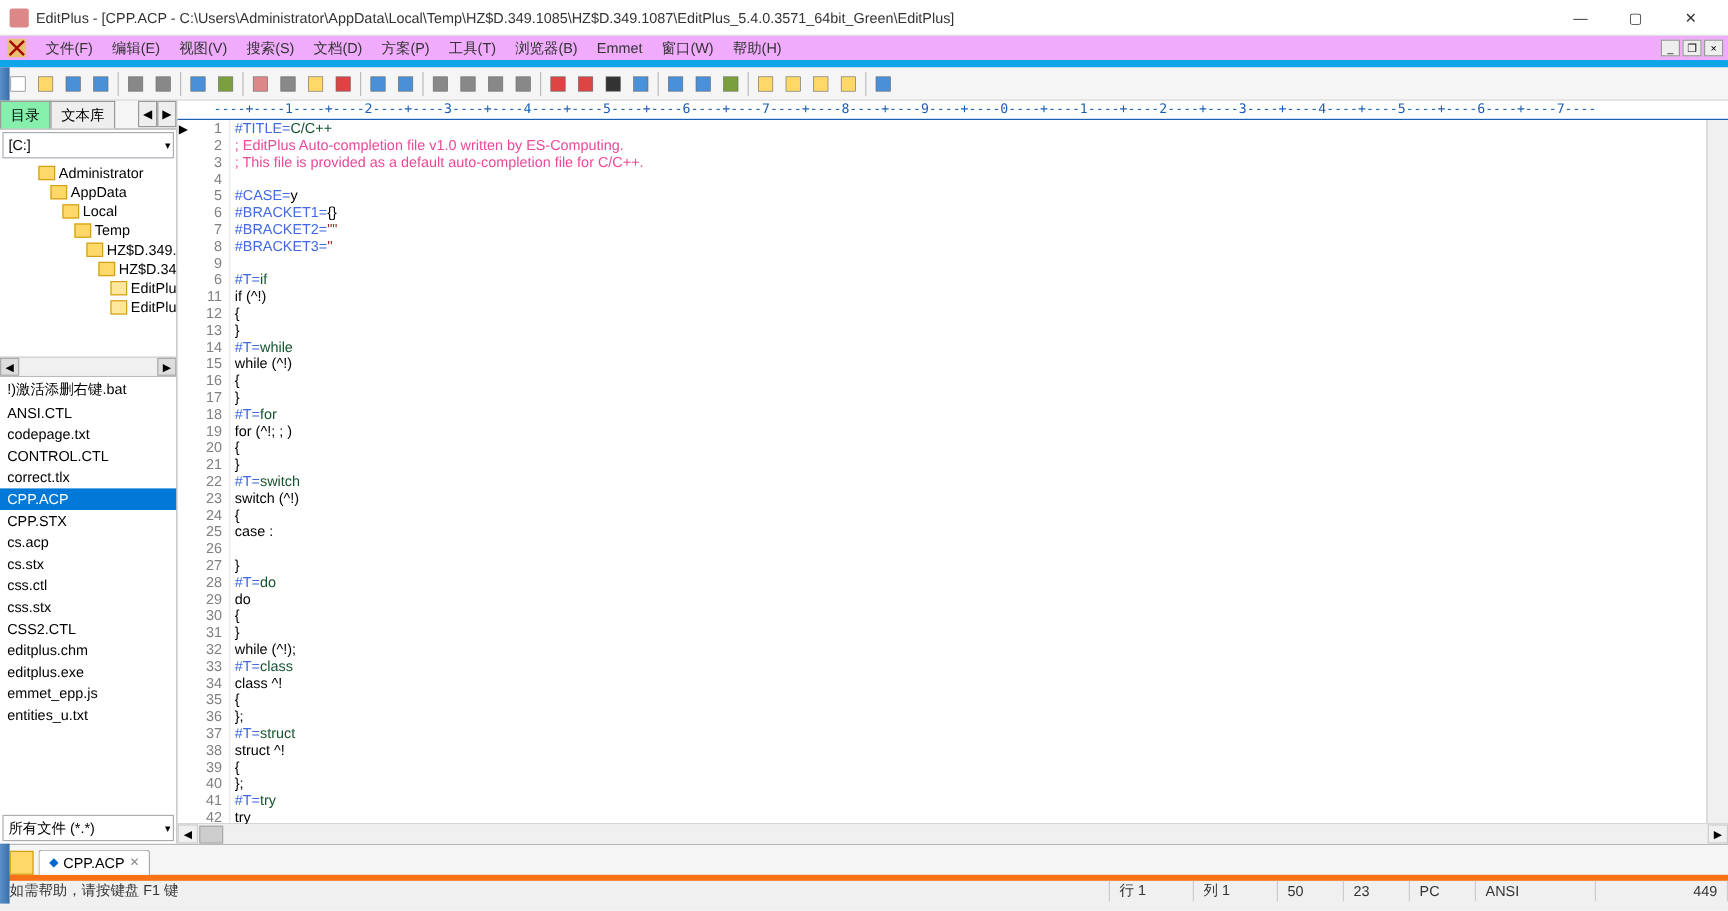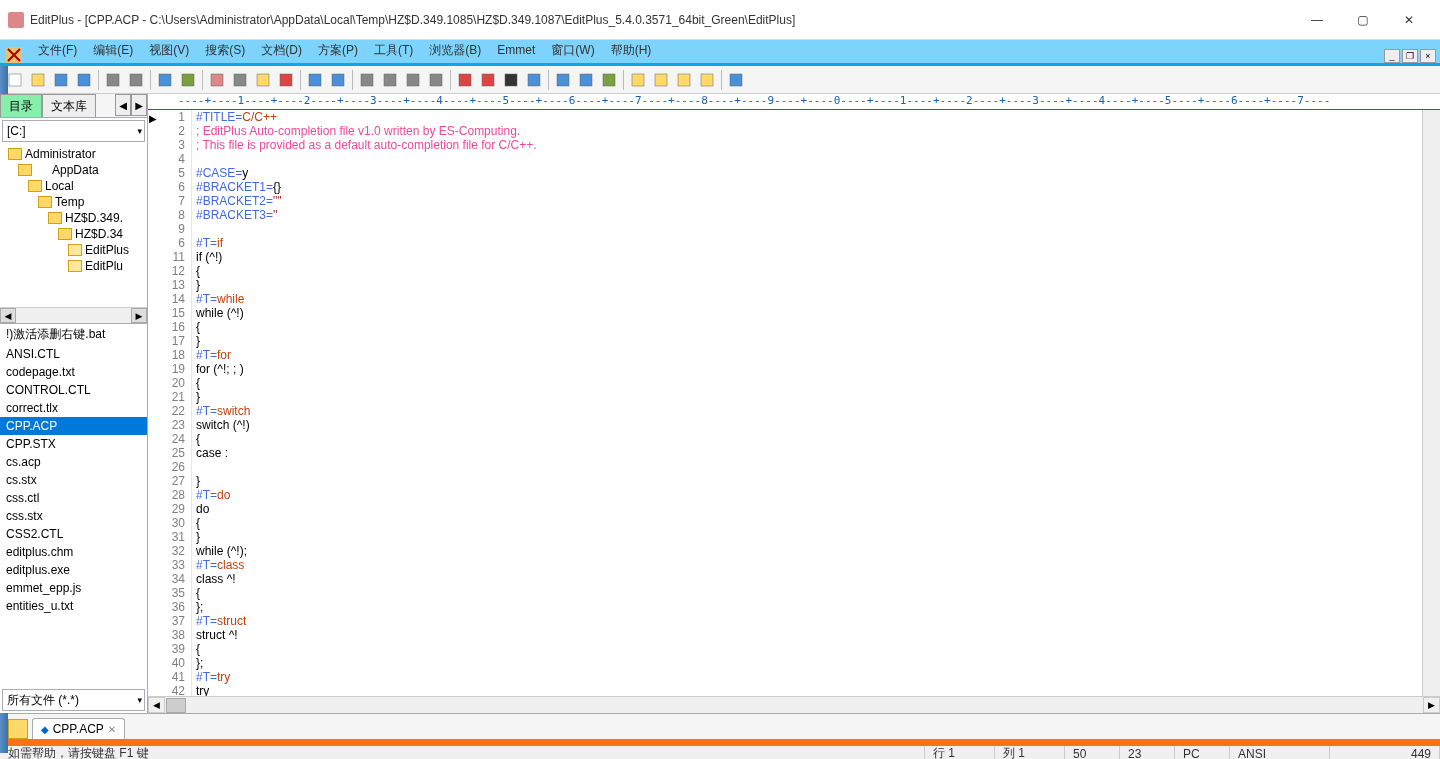--- a/index.html
+++ b/index.html
@@ -1,68 +1,68 @@
 <!DOCTYPE html>
 <html><head>
 <meta charset="utf-8">
 <style>
 * { margin:0; padding:0; box-sizing:border-box; font-family:"Microsoft YaHei","Segoe UI",sans-serif; font-size:12px; }
 body { background:#f0f0f0; width:1440px; height:759px; overflow:hidden; position:relative; }
-.titlebar { height:40px; background:#fff; display:flex; align-items:center; padding:0 8px; border-bottom:1px solid #ddd; }
+.titlebar { height:30px; background:#fff; display:flex; align-items:center; padding:0 8px; border-bottom:1px solid #ddd; }
 .titlebar .icon { width:16px; height:16px; margin-right:6px; background:#d88; border-radius:2px; }
 .titlebar .title { flex:1; color:#333; }
 .titlebar .winbtns { display:flex; gap:0; }
 .titlebar .winbtn { width:46px; height:30px; display:flex; align-items:center; justify-content:center; color:#333; cursor:pointer; }
-.menubar { height:26px; background:#7dd3fc; display:flex; align-items:flex-end; padding:0 6px; border-bottom:3px solid #0ea5e9; position:relative; }
+.menubar { height:26px; background:#f0abfc; display:flex; align-items:center; padding:0 6px; border-bottom:6px solid #0ea5e9; position:relative; }
 .menubar .appicon { width:16px; height:16px; margin-right:8px; }
 .menubar .menuitem { padding:0 8px; height:26px; display:flex; align-items:center; cursor:pointer; color:#333; }
 .menubar .mdi-controls { position:absolute; right:4px; display:flex; gap:2px; }
 .menubar .mdi-btn { width:16px; height:14px; border:1px solid #999; background:#eee; font-size:9px; display:flex; align-items:center; justify-content:center; cursor:pointer; }
 .toolbar { height:28px; background:#f5f5f5; display:flex; align-items:center; padding:0 4px; border-bottom:1px solid #ccc; gap:1px; }
 .toolbar .tbtn { width:22px; height:22px; display:flex; align-items:center; justify-content:center; cursor:pointer; border:1px solid transparent; position:relative; }
 .toolbar .sep { width:1px; height:20px; background:#bbb; margin:0 2px; }
 .main { display:flex; height:619px; }
 .sidebar { width:148px; background:#fff; border-right:1px solid #aaa; display:flex; flex-direction:column; position:relative; }
 .side-tabs { height:24px; display:flex; border-bottom:1px solid #aaa; background:#f5f5f5; }
 .side-tab { padding:0 8px; display:flex; align-items:center; border:1px solid #999; border-bottom:none; background:#eee; cursor:pointer; font-size:12px; }
 .side-tab.active { background:#86efac; }
 .side-nav { display:flex; margin-left:auto; }
 .side-nav .nav { width:16px; height:22px; display:flex; align-items:center; justify-content:center; cursor:pointer; font-size:10px; background:#eee; border:1px solid #999;}
 .drive-combo { height:22px; margin:2px; border:1px solid #abadb3; background:#fff; display:flex; align-items:center; padding:0 4px; position:relative; cursor:pointer;}
 .drive-combo .arrow { position:absolute; right:2px; font-size:9px; }
 .tree { flex:0 0 180px; overflow:auto; border-bottom:1px solid #aaa; padding:2px 0; position:relative;}
-.tree-item { display:flex; align-items:center; padding:1px 2px; cursor:pointer; white-space:nowrap; }
+.tree-item { display:flex; align-items:center; padding:1px 2px; cursor:pointer; white-space:nowrap;margin-left:24px; }
 .folder-ico { width:14px; height:12px; background:#ffd868; border:1px solid #d4a017; margin-right:3px; flex-shrink:0; }
 .tree .hscroll { position:absolute; bottom:0; left:0; right:0; height:16px; background:#f0f0f0; border-top:1px solid #ccc; display:flex;}
 .tree .hscroll .sbtn{width:16px;background:#ddd;border:1px solid #aaa;display:flex;align-items:center;justify-content:center;font-size:9px;cursor:pointer;}
 .tree .hscroll .track{flex:1;}
 .filelist { flex:1; overflow:auto; }
 .file-item { padding:2px 6px; cursor:pointer; white-space:nowrap; overflow:hidden; }
 .file-item.selected { background:#0078d7; color:#fff; }
 .filter { height:22px; margin:2px; border:1px solid #abadb3; background:#fff; display:flex; align-items:center; padding:0 4px; position:relative; cursor:pointer;}
 .filter .arrow { position:absolute; right:2px; font-size:9px; }
 .editor { flex:1; display:flex; flex-direction:column; background:#fff; position:relative;}
 .ruler { height:16px; background:#fff; border-bottom:1px solid #1a5fb4; font-family:"Consolas",monospace; font-size:11px; color:#1a5fb4; white-space:pre; overflow:hidden; padding-left:30px; letter-spacing:0;}
 .code-area { flex:1; display:flex; overflow:hidden; font-family:"Consolas","Courier New",monospace; font-size:12px; line-height:14px;}
 .gutter { width:32px; background:#fff; color:#808080; text-align:right; padding-right:6px; user-select:none; border-right:1px solid #e8e8e8;}
 .code { flex:1; white-space:pre; color:#000; padding-left:4px; overflow:auto;}
 .code .dir { color:#4169e1;margin-top:30px; }
-.code .kw { color:#c2410c; }
+.code .kw { color:#14532d; }
 .code .cmt { color:#ec4899; }
 .code .str { color:#a52a2a; }
 .vsb { width:18px; background:#f0f0f0; border-left:1px solid #ccc;}
 .hsb-row { height:17px; display:flex; border-top:1px solid #ccc;}
 .hsb-row .hsbtn { width:17px;background:#f0f0f0;border:1px solid #ccc;display:flex;align-items:center;justify-content:center;font-size:9px;cursor:pointer;}
 .hsb-row .hstrack{flex:1;background:#f0f0f0;}
 .hsb-row .hsthumb{width:20px;height:15px;background:#cdcdcd;border:1px solid #aaa;margin:1px;}
 .doctabs { height:26px; background:#f5f5f5; border-top:1px solid #aaa; display:flex; align-items:flex-end; padding:0 4px;}
 .doctab { display:flex; align-items:center; background:#fff; border:1px solid #aaa; border-bottom:none; padding:3px 8px; border-radius:3px 3px 0 0; cursor:pointer; gap:4px;}
 .doctab .dclose{font-size:10px;color:#888;cursor:pointer;}
 .doctab .dot{color:#0066cc;font-size:10px;}
-.statusbar { height:22px; background:#f0f0f0; border-top:7px solid #f97316; display:flex; align-items:center; font-size:12px; color:#333;}
+.statusbar { height:22px; background:#f0f0f0; border-top:5px solid #f97316; display:flex; align-items:center; font-size:12px; color:#333;}
 .statusbar .cell { padding:0 8px; border-right:1px solid #ccc; height:100%; display:flex; align-items:center;}
 .statusbar .spacer{flex:1;}
 .leftstrip{position:absolute;left:0;top:56px;width:8px;height:697px;background:linear-gradient(90deg,#5a8fc7,#3a6fa7);z-index:0;}
 .code-line{height:14px;}
 .cursor-arrow{position:absolute;left:158px;top:2px;font-size:10px;color:#000;}
 </style>
 </head>
 <body>
 
 <div class="leftstrip"></div>
@@ -276,21 +276,21 @@
     </div>
     <div class="drive-combo">
       <span>[C:]</span>
       <span class="arrow">▾</span>
     </div>
     <div class="tree" id="tree">
       <div class="tree-item" style="padding-left: 8px;">
           <span class="folder-ico"></span>
           <span>Administrator</span>
         </div>
-        <div class="tree-item" style="padding-left: 18px; gap: 17px;">
+        <div class="tree-item" style="padding-left: 18px;">
           <span class="folder-ico"></span>
           <span>AppData</span>
         </div>
         <div class="tree-item" style="padding-left: 28px;">
           <span class="folder-ico"></span>
           <span>Local</span>
         </div>
         <div class="tree-item" style="padding-left: 38px;">
           <span class="folder-ico"></span>
           <span>Temp</span>

